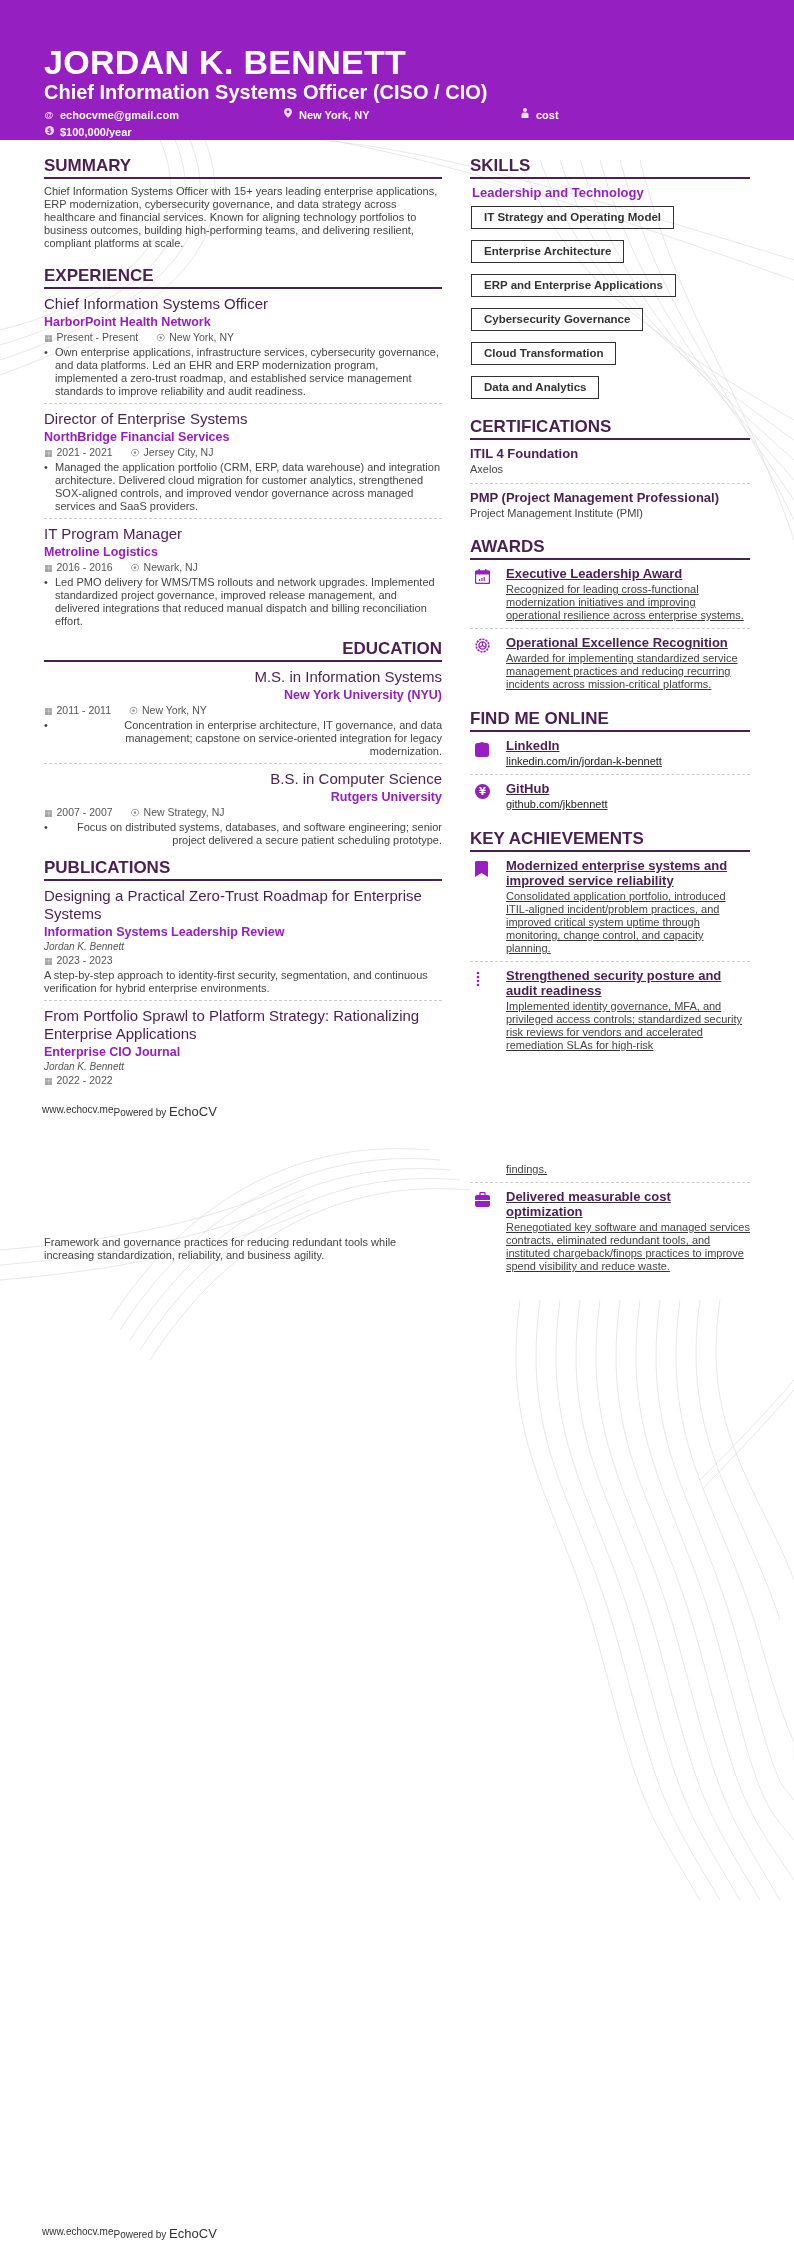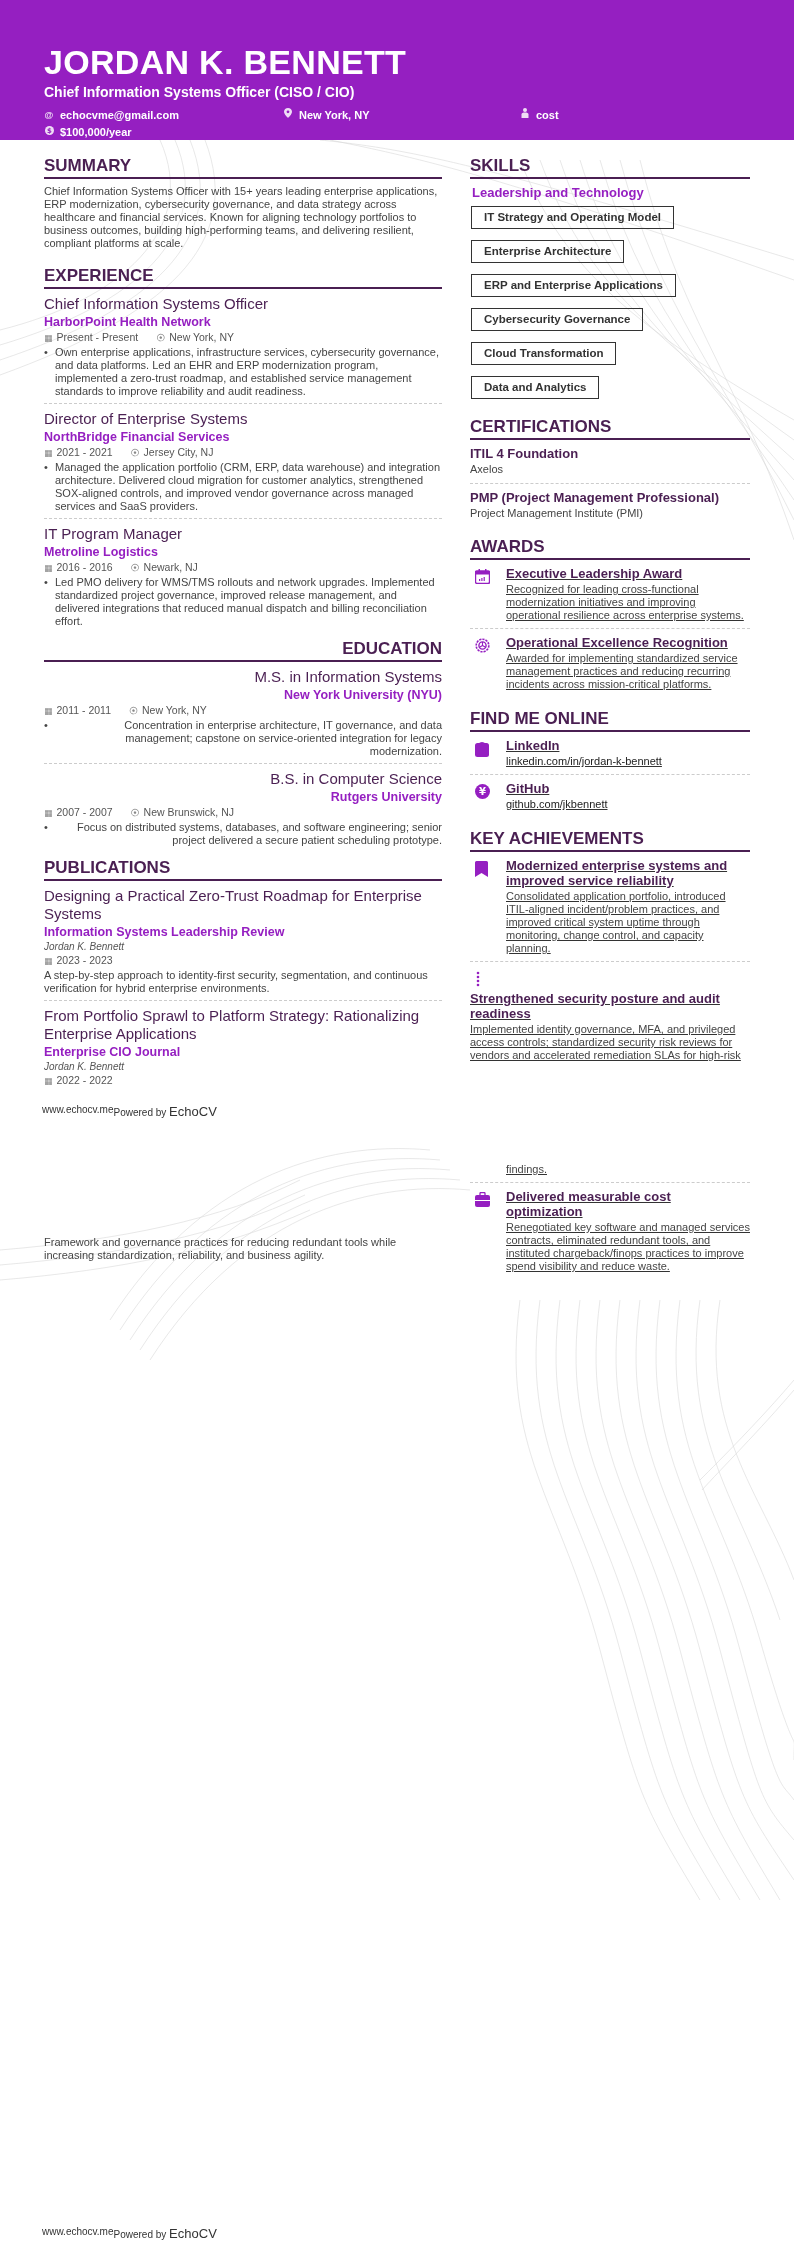--- a/index.html
+++ b/index.html
@@ -3,21 +3,21 @@
 <meta charset="utf-8">
 <style>
   * { box-sizing: border-box; margin: 0; padding: 0; }
   html, body { width: 794px; background: #ffffff; }
   body { font-family: "Liberation Sans", "DejaVu Sans", sans-serif; color: #333; position: relative; height: 2246px; overflow: hidden; }
 
   .bg-waves { position: absolute; left: 0; top: 0; width: 794px; height: 2246px; z-index: 0; pointer-events: none; }
 
   .header { position: absolute; left: 0; top: 0; width: 794px; height: 140px; background: #951fc1; z-index: 2; padding: 44px 0 0 44px; color: #fff; }
   .header .name { font-size: 34px; font-weight: bold; letter-spacing: 0.3px; line-height: 36px; }
-  .header .title { font-size: 14px; font-weight: bold; margin-top: 2px; line-height: 20px; }
+  .header .title { font-size: 20px; font-weight: bold; margin-top: 2px; line-height: 20px; }
   .contact-row { display: flex; margin-top: 6px; font-size: 11px; font-weight: bold; line-height: 15px; }
   .contact-item { display: flex; align-items: center; gap: 6px; }
   .contact-item .ico { font-size: 9px; opacity: 0.85; width: 10px; text-align: center; }
   .ci-1 { width: 239px; } .ci-2 { width: 237px; }
 
   .col-left { position: absolute; left: 44px; top: 156px; width: 398px; z-index: 1; }
   .col-right { position: absolute; left: 470px; top: 156px; width: 280px; z-index: 1; }
 
   .sec-title { font-size: 17px; font-weight: bold; color: #4a1f52; border-bottom: 2.5px solid #4a1f52; padding-bottom: 1px; line-height: 20px; margin-bottom: 6px; }
   .summary-text { font-size: 11px; line-height: 13px; color: #444; margin-bottom: 16px; }
@@ -197,21 +197,21 @@
       <ul class="bullets">
           <li>Concentration in enterprise architecture, IT governance, and data management; capstone on service-oriented integration for legacy modernization.</li>
         </ul>
     </div>
 
     <div class="entry last">
       <div class="entry-title">B.S. in Computer Science</div>
       <div class="entry-org">Rutgers University</div>
       <div class="meta">
         <span><span class="mi">▦</span><span>2007 - 2007</span></span>
-        <span><span class="mi">⦿</span><span>New Brunswick, NJ</span></span>
+        <span><span class="mi">⦿</span><span>New Strategy, NJ</span></span>
       </div>
       <ul class="bullets">
           <li>Focus on distributed systems, databases, and software engineering; senior project delivered a secure patient scheduling prototype.</li>
         </ul>
     </div>
   </div>
 
   <div style="margin-top:4px;">
     <div class="sec-title">PUBLICATIONS</div>
 
@@ -330,21 +330,21 @@
       <div class="icon-col">
         <svg width="13" height="16" viewBox="0 0 13 16">
             <path d="M0 1.5 Q0 0 1.5 0 L11.5 0 Q13 0 13 1.5 L13 16 L6.5 12 L0 16Z" fill="#951fc1"></path>
           </svg>
       </div>
       <div>
         <div class="ie-title">Modernized enterprise systems and improved service reliability</div>
         <div class="ie-text">Consolidated application portfolio, introduced ITIL-aligned incident/problem practices, and improved critical system uptime through monitoring, change control, and capacity planning.</div>
       </div>
     </div>
-    <div class="icon-entry last" style="border-bottom:none;flex-direction:column;">
+    <div class="icon-entry last" style="border-bottom:none;">
       <div class="icon-col">
         <svg width="6" height="16" viewBox="0 0 6 16">
             <circle cx="3" cy="2" r="1.3" fill="#951fc1"></circle>
             <circle cx="3" cy="6" r="1.3" fill="#951fc1"></circle>
             <circle cx="3" cy="10" r="1.3" fill="#951fc1"></circle>
             <circle cx="3" cy="14" r="1.3" fill="#951fc1"></circle>
           </svg>
       </div>
       <div>
         <div class="ie-title">Strengthened security posture and audit readiness</div>

